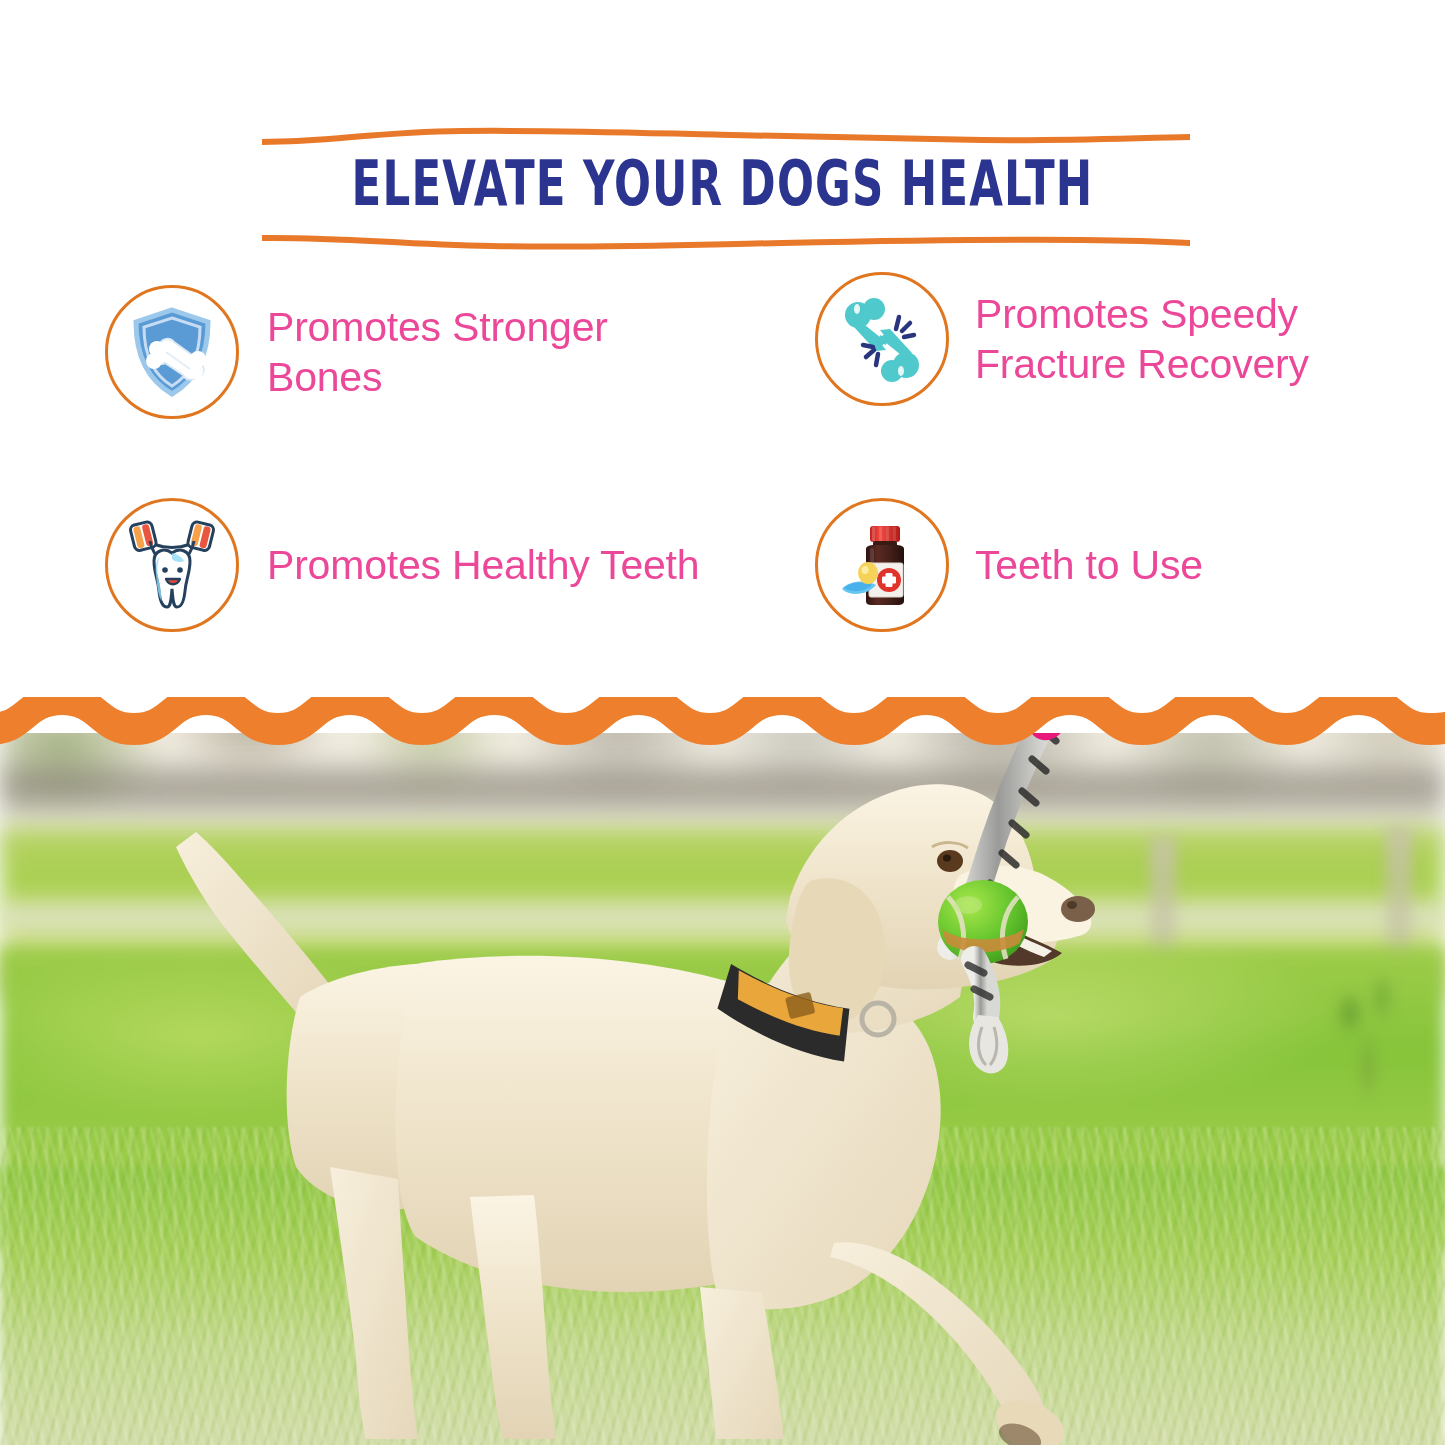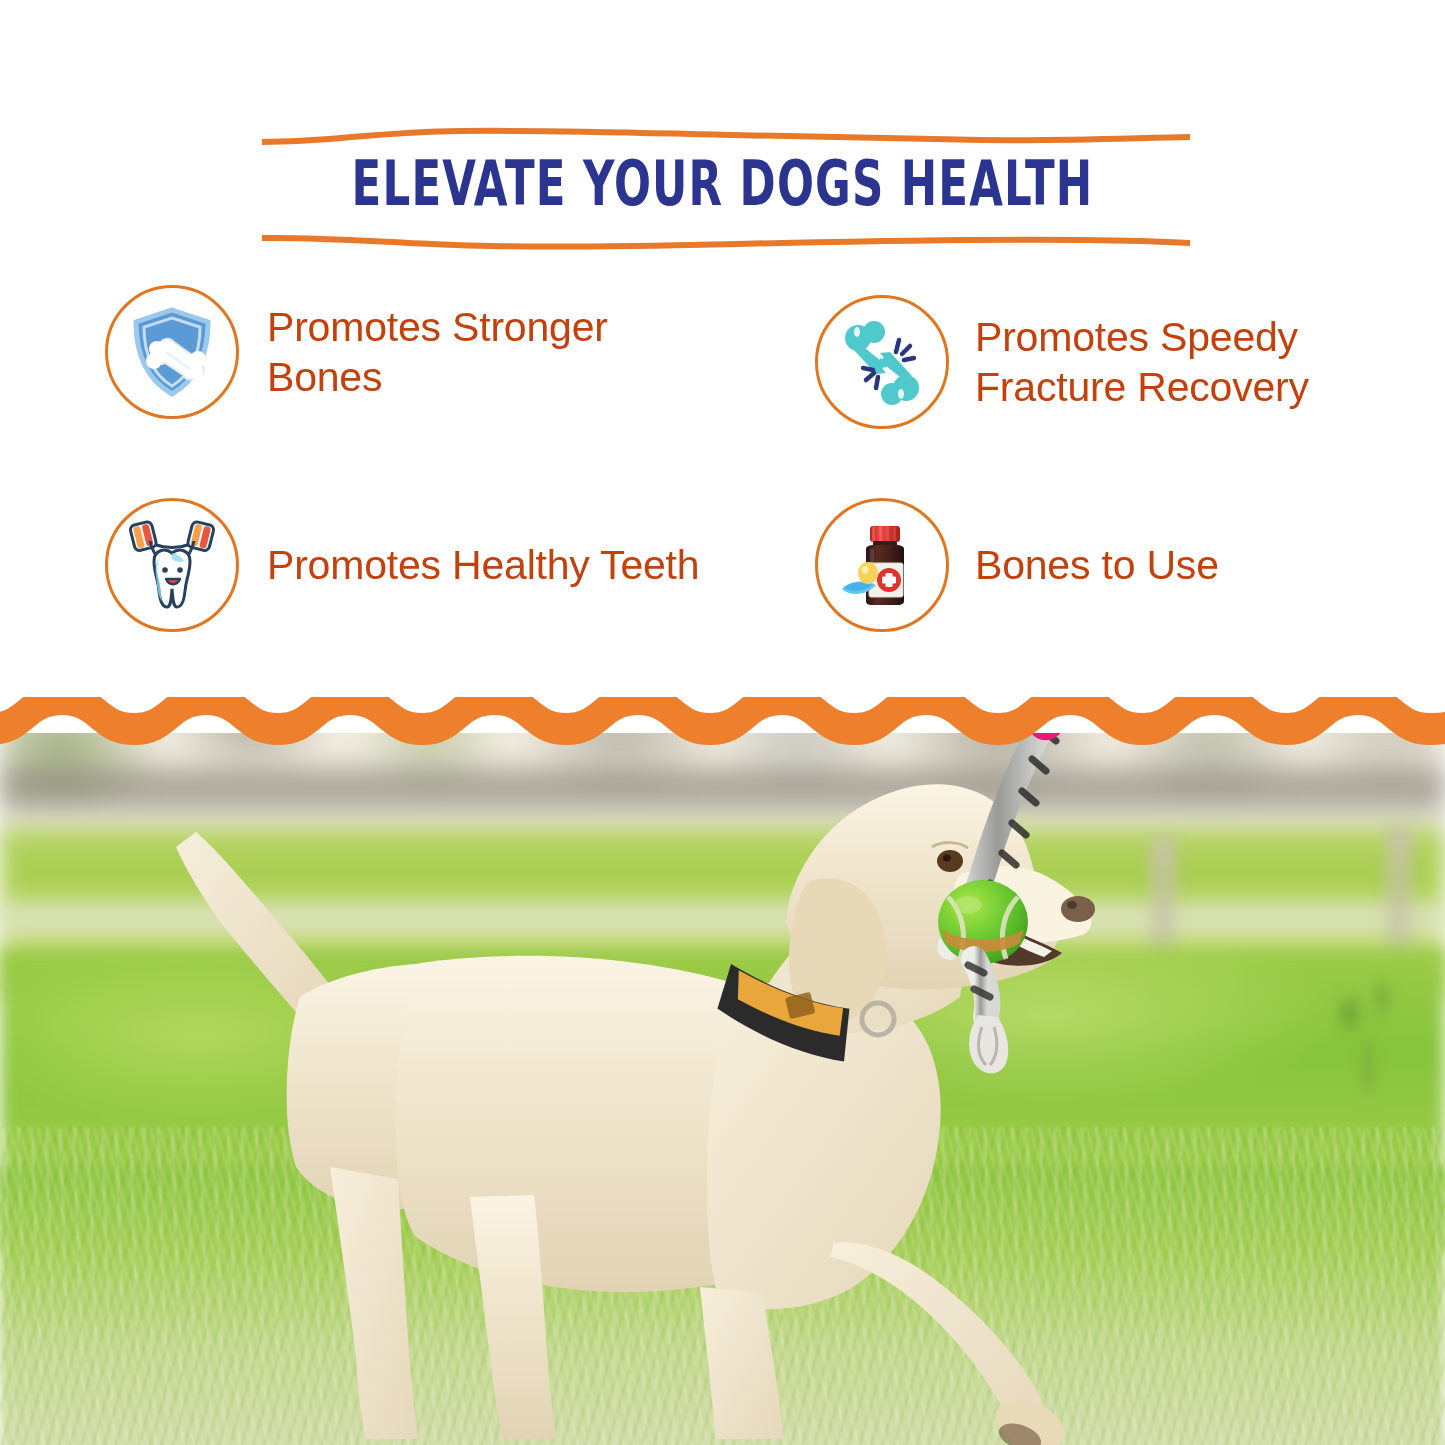--- a/index.html
+++ b/index.html
@@ -30,40 +30,40 @@
     transform:scaleX(0.78);
     transform-origin:center top;
     white-space:nowrap;
     line-height:72px;
   }
 
   
   .features { position:absolute; left:0; top:272px; width:1445px; height:400px; }
   .feat { position:absolute; display:flex; align-items:center; }
   .feat-0 { left:105px;  top:13px;  width:620px; }
-  .feat-1 { left:815px;  top:23px;  width:600px; }
+  .feat-1 { left:815px;  top:0;  width:600px; }
   .feat-2 { left:105px;  top:226px; width:620px;text-align:right; }
   .feat-3 { left:815px;  top:226px; width:600px; }
 
   .icon-circle {
     width:134px; height:134px; min-width:134px;
     border-radius:50%;
     border:3px solid #E0761F;
     background:#fff;
     position:relative;
     display:flex; align-items:center; justify-content:center;
     overflow:hidden;
   }
   .icon-circle svg { display:block; }
 
   .feat-label {
     margin-left:28px;
     font-size:41px;
     line-height:50px;
-    color:#c2410c;
+    color:#ec4899;
     font-weight:400;
     letter-spacing:-0.2px;
   }
   .feat-1 .feat-label, .feat-3 .feat-label { margin-left:26px; }
 
   
   .photo {
     position:absolute; left:0; top:697px; width:1445px; height:748px;
     overflow:hidden;
   }
@@ -284,21 +284,21 @@
 
           <rect x="38" y="33" width="4" height="50" rx="2" fill="#ffffff" opacity="0.13"></rect>
 
           <path d="M10 74 C16 66 34 64 44 70 C36 80 18 82 10 74 Z" fill="#66C7F2"></path>
           <path d="M12 73 C18 67 32 66 40 70 C33 77 19 78 12 73 Z" fill="#3FA9E8" opacity="0.75"></path>
 
           <ellipse cx="36" cy="58" rx="10" ry="11" fill="#F7D258"></ellipse>
           <ellipse cx="33" cy="55" rx="3.5" ry="4" fill="#FCEFAF" opacity="0.9"></ellipse>
         </svg>
       </div>
-      <div class="feat-label">Bones to Use</div>
+      <div class="feat-label">Teeth to Use</div>
     </div>
 
   </div>
 
   <div class="photo">
     <div class="photo-inner">
       <div class="bg-sky"></div>
       <div class="bg-fence"></div>
       <div class="bg-grass-far"></div>
       <div class="bg-path"></div>

